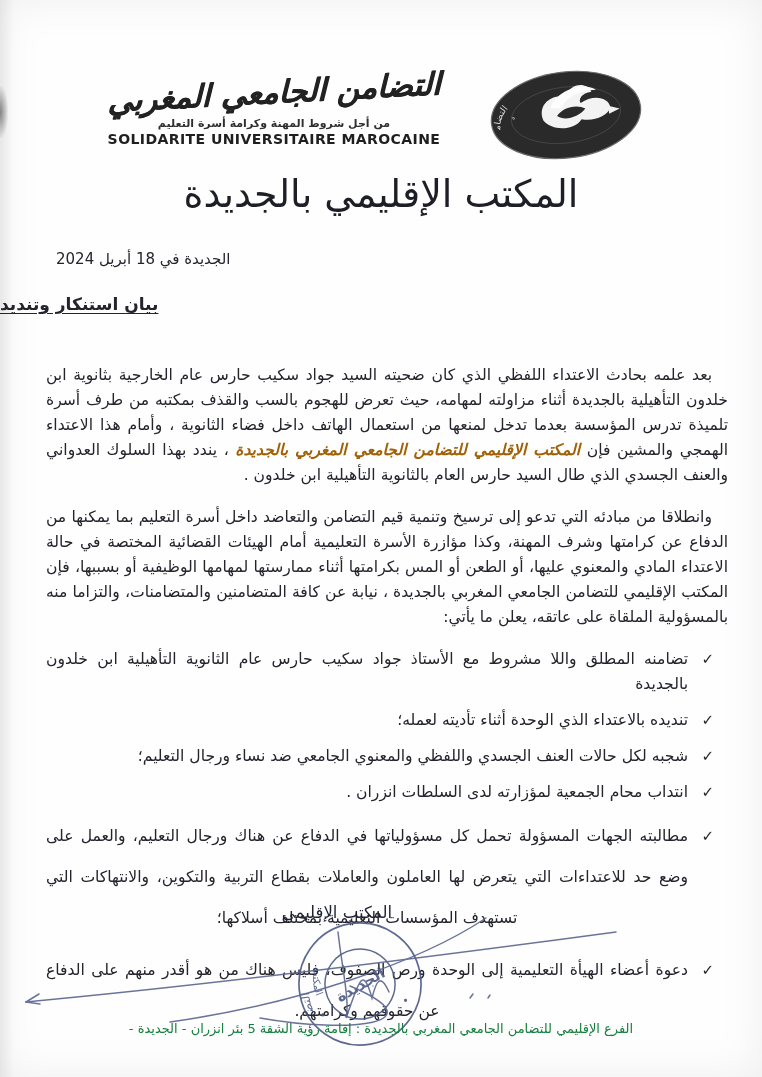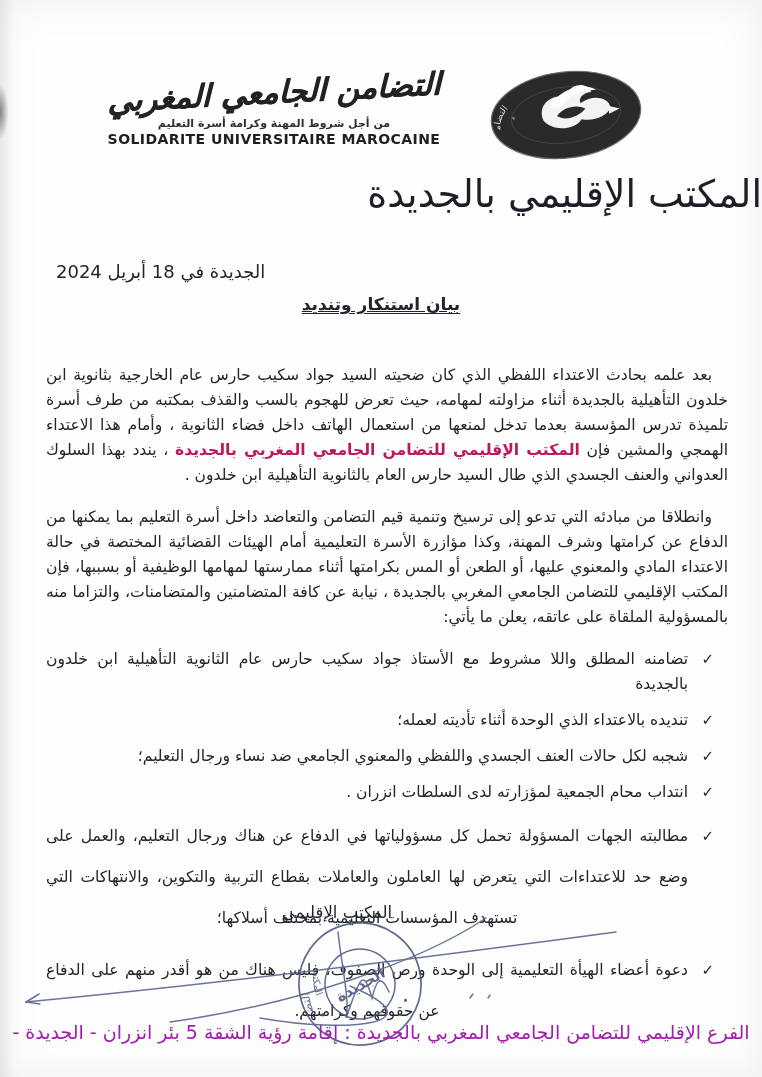--- a/index.html
+++ b/index.html
@@ -32,39 +32,39 @@
   }
   .org-fr{
     margin-top:1px;font-size:14.5px;font-weight:bold;color:#1f1f1f;
     letter-spacing:.4px;direction:ltr;white-space:nowrap;
     transform:scaleX(.97);
   }
   .emblem{position:absolute;top:66px;left:485px;width:162px;height:98px;}
   
   .doc-title{
     position:absolute;top:172px;left:0;right:0;
-    font-size:38px;color:#1e1f26;
+    text-align:center;font-size:38px;color:#1e1f26;
     letter-spacing:0;
   }
   .dateline{
-    position:absolute;top:261px;left:56px;
-    font-size:18px;color:#23242c;direction:rtl;white-space:nowrap;
+    position:absolute;top:250px;left:56px;
+    font-size:15px;color:#23242c;direction:rtl;white-space:nowrap;
   }
   .statement-heading{
-    position:absolute;top:294px;left:0;right:0;text-align:center;
-    font-size:17px;font-weight:bold;text-decoration:underline;
+    position:absolute;top:294px;left:0;right:0;text-align:left;
+    font-size:17px;font-weight:bold;
   }
   .statement-heading span{text-decoration:underline;text-underline-offset:3px;}
   
   .body-block{
     position:absolute;top:363px;right:34px;left:46px;
     font-size:15.6px;line-height:25px;text-align:justify;direction:rtl;
   }
   .para{margin:0 0 17px 0;text-indent:16px;}
-  .para b{color:#be185d;}
+  .para b{color:#a16207;font-style:italic;}
   .bullets{margin-top:15px;padding:0 14px 0 0;}
   .bullet{
     display:flex;direction:rtl;align-items:flex-start;
     margin-bottom:11px;
   }
   .bullet .check{
     flex:0 0 26px;color:#23242c;font-size:15px;line-height:25px;
   }
   .bullet .btxt{flex:1;text-align:justify;}
   .bullet.spread{line-height:41px;}
@@ -73,21 +73,21 @@
   
   .sig-label{
     position:absolute;top:903px;left:252px;width:170px;
     text-align:center;font-size:16.5px;color:#1f2230;
     white-space:nowrap;
   }
   .stamp-sig{position:absolute;top:898px;left:18px;width:624px;height:162px;pointer-events:none;}
   
   .footer-line{
     position:absolute;top:1021px;left:0;right:0;text-align:center;
-    font-size:19px;color:#a21caf;direction:rtl;
+    font-size:13px;color:#15803d;direction:rtl;
   }
   
   .smudge-tl{
     position:absolute;left:0;top:86px;width:8px;height:52px;
     background:radial-gradient(ellipse at left,rgba(40,40,40,.55),rgba(40,40,40,0) 75%);
   }
   .edge-shade-left{
     position:absolute;left:0;top:0;bottom:0;width:14px;
     background:linear-gradient(to right,rgba(100,100,100,.10),rgba(100,100,100,0));
   }

